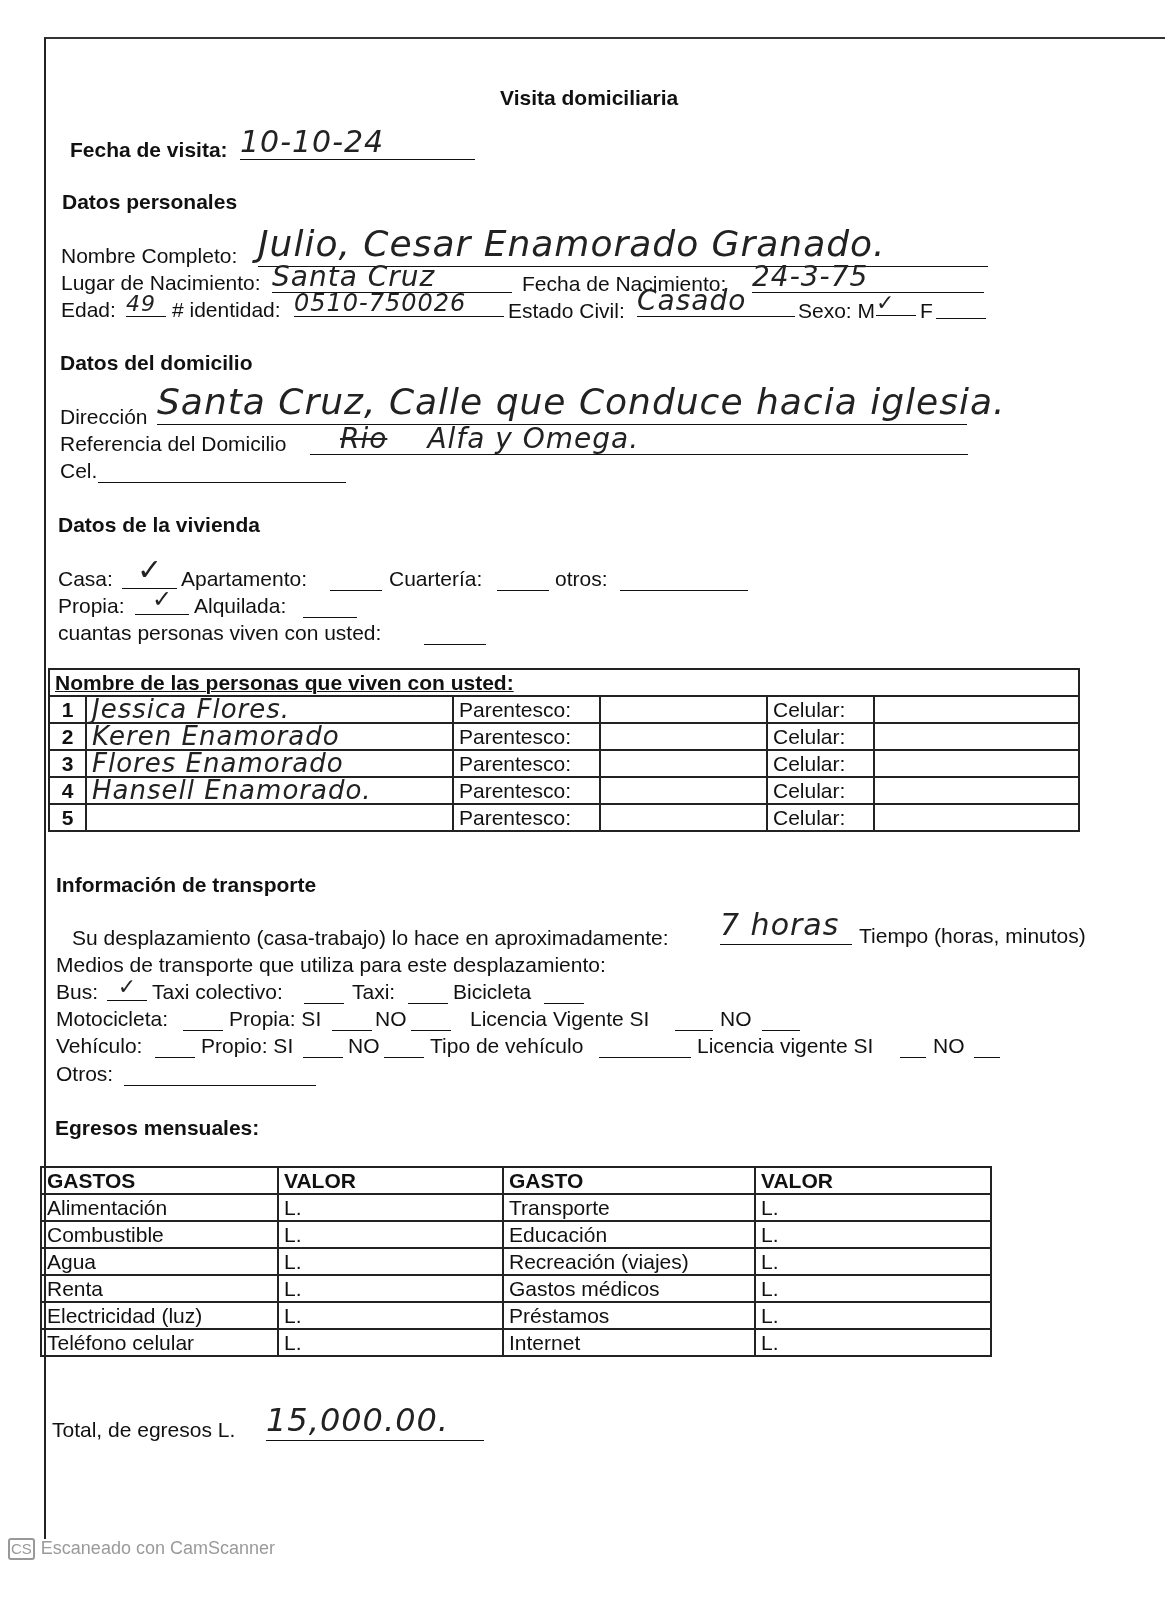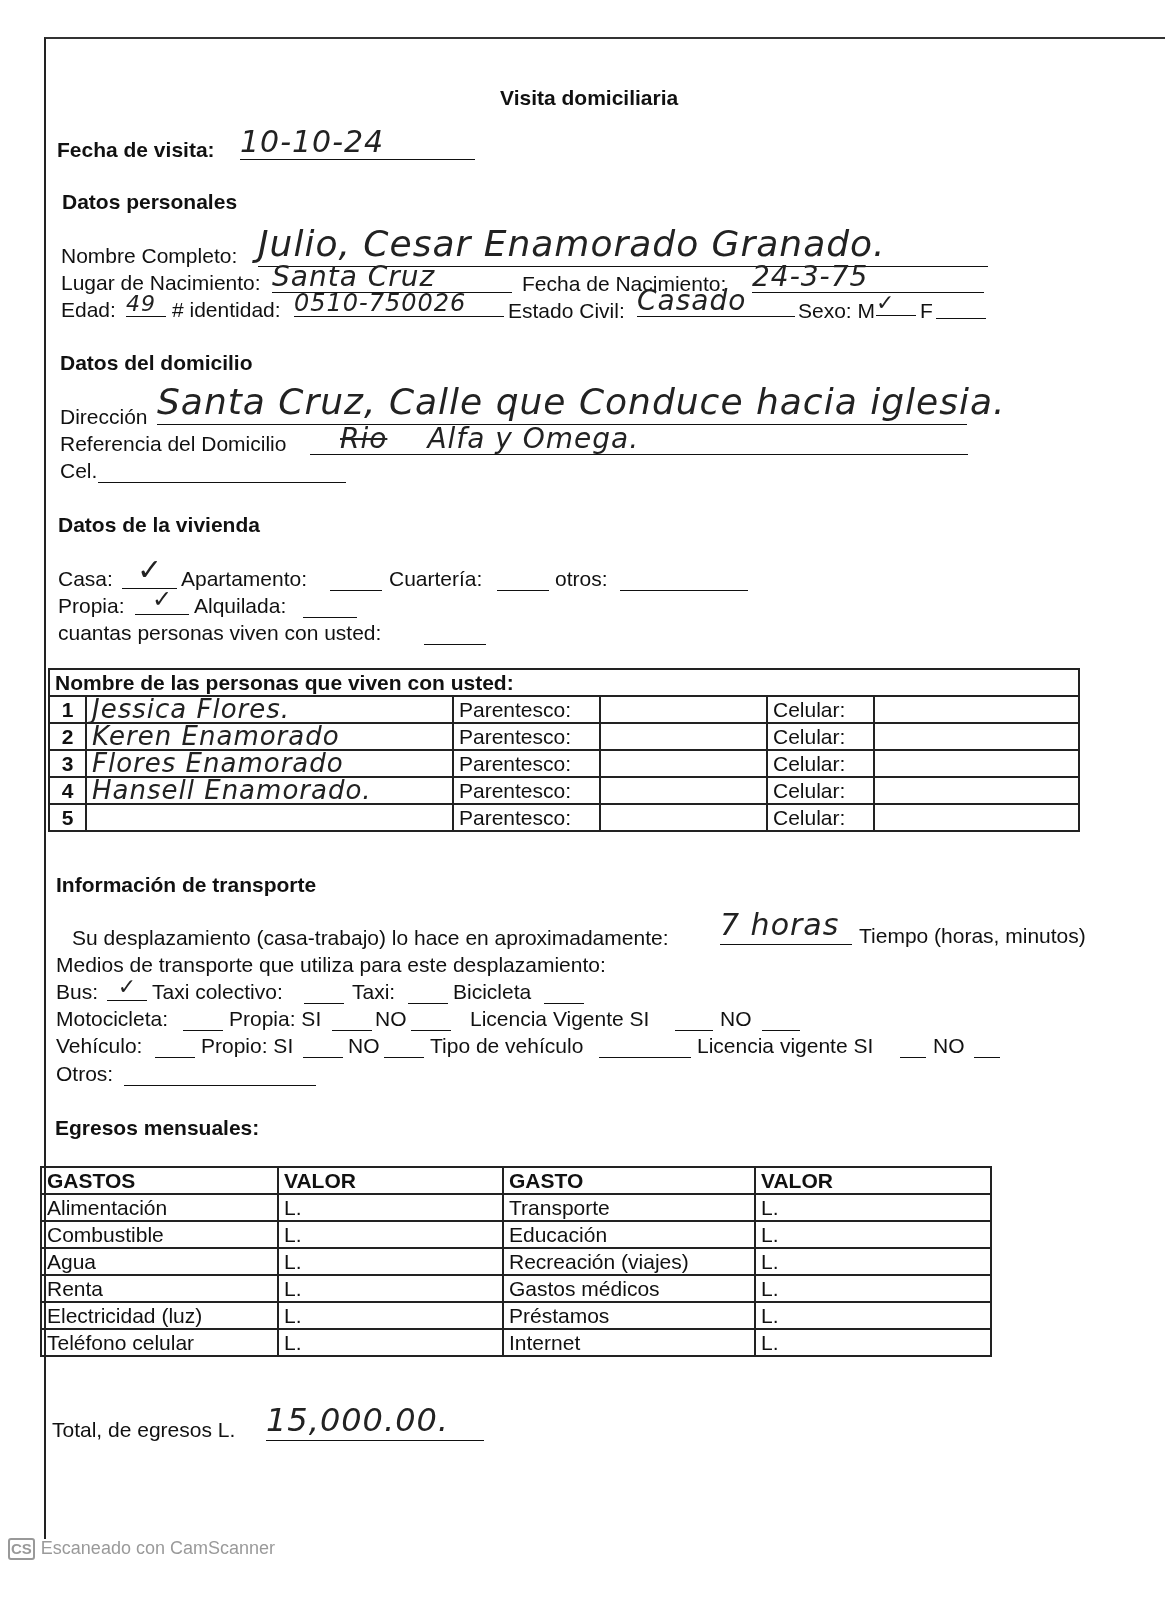--- a/index.html
+++ b/index.html
@@ -17,32 +17,32 @@
     .hand {
       font-family:"DejaVu Sans", sans-serif; font-weight:200; color:#222;
       font-style:italic; letter-spacing:1px;
     }
     .ul { display:inline-block; border-bottom:1.5px solid #111; vertical-align:baseline; }
     .check { font-family:"DejaVu Sans", sans-serif; font-size:26px; color:#222; }
     table.grid { border-collapse:collapse; position:absolute; }
     table.grid td { border:2px solid #222; font-size:21px; padding:0 5px; height:25px; line-height:25px; }
     .footer { position:absolute; left:8px; top:1538px; font-size:18px; color:#9a9a9a; }
     .cs-logo {
-      display:inline-block; border:2px solid #999; border-radius:3px; font-weight:bold;
+      display:inline-block; border:2px solid #999; border-radius:3px; font-weight:normal;
       font-size:15px; color:#999; padding:0 1px; margin-right:6px; line-height:18px;
     }
   </style>
 </head>
 <body>
 
 <div class="frame"></div>
 
 <div class="abs lbl bold" style="left:500px; top:86px;">Visita domiciliaria</div>
 
-<div class="abs lbl bold" style="left:57px; top:138px;">Fecha de visita:</div>
+<div class="abs lbl bold" style="left:70px; top:138px;">Fecha de visita:</div>
 <div class="abs" style="left:240px; top:124px;">
   <span class="ul hand" style="width:235px; font-size:30px;">10-10-24</span>
 </div>
 
 <div class="abs lbl bold" style="left:62px; top:190px;">Datos personales</div>
 
 <div class="abs lbl" style="left:61px; top:244px;">Nombre Completo:</div>
 <div class="abs" style="left:258px; top:222px;">
   <span class="ul hand" style="width:730px; font-size:36px; line-height:44px;">Julio, Cesar Enamorado Granado.</span>
 </div>
@@ -115,21 +115,21 @@
 </div>
 <div class="abs lbl" style="left:194px; top:594px;">Alquilada:</div>
 <div class="abs" style="left:303px; top:593px;"><span class="ul" style="width:54px; height:24px;"></span></div>
 
 <div class="abs lbl" style="left:58px; top:621px;">cuantas personas viven con usted:</div>
 <div class="abs" style="left:424px; top:620px;"><span class="ul" style="width:62px; height:24px;"></span></div>
 
 <table class="grid" style="left:48px; top:668px; width:1032px;">
   <tbody>
       <tr>
-    <td colspan="6" class="bold" style="text-decoration-thickness:1px;">Nombre de las personas que viven con usted:</td>
+    <td colspan="6" class="bold" style="text-decoration:underline; text-decoration-thickness:1px;">Nombre de las personas que viven con usted:</td>
   </tr>
   <tr>
     <td style="width:25px; text-align:center;" class="bold">1</td>
     <td class="hand" style="width:355px; font-size:26px;">Jessica Flores.</td>
     <td style="width:135px;">Parentesco:</td>
     <td style="width:155px;"></td>
     <td style="width:95px;">Celular:</td>
     <td></td>
   </tr>
   <tr>

